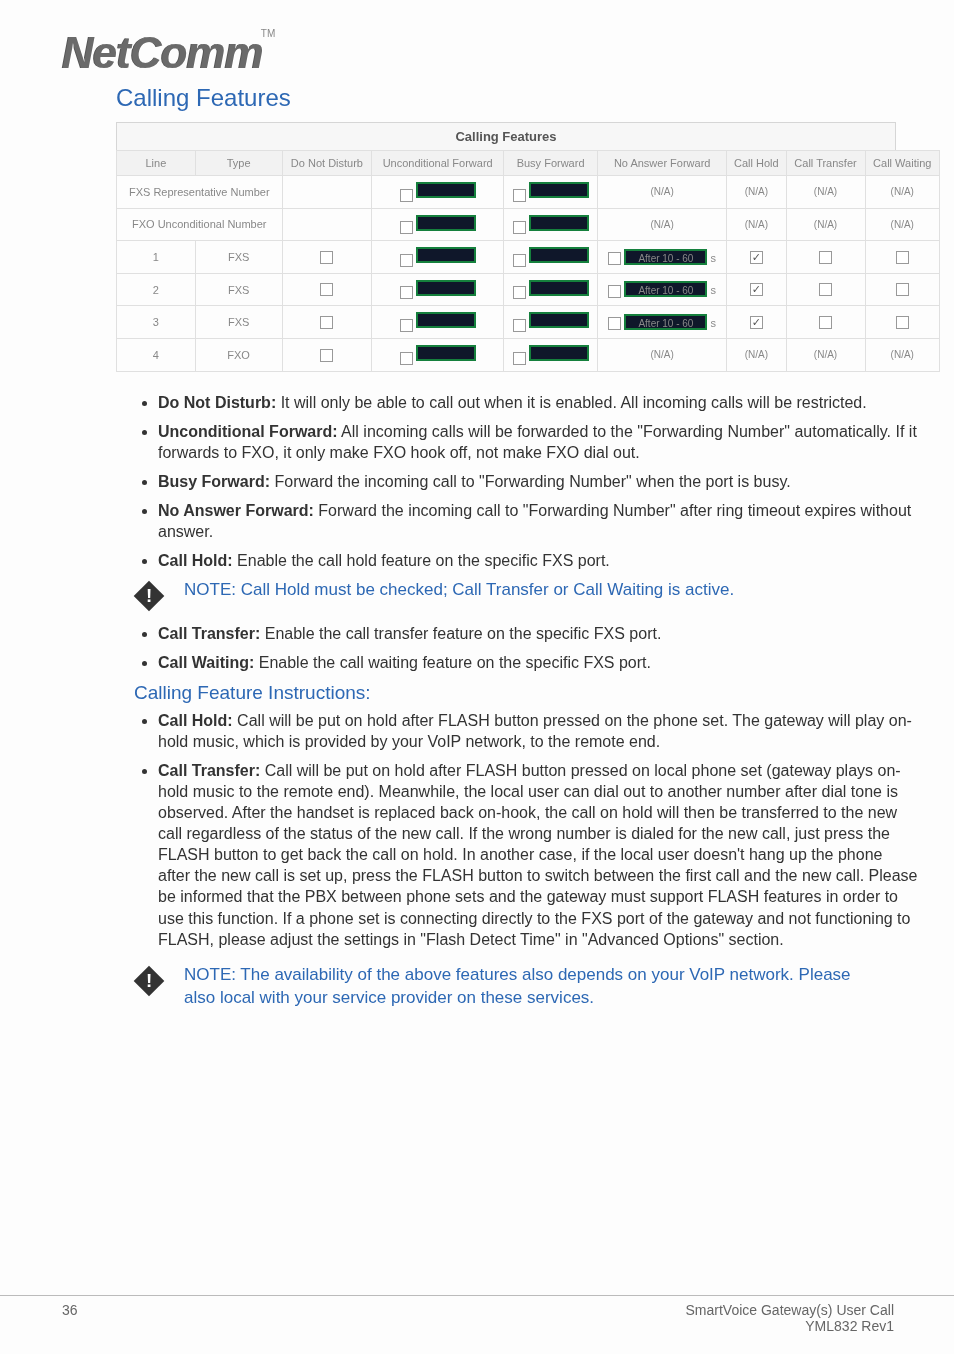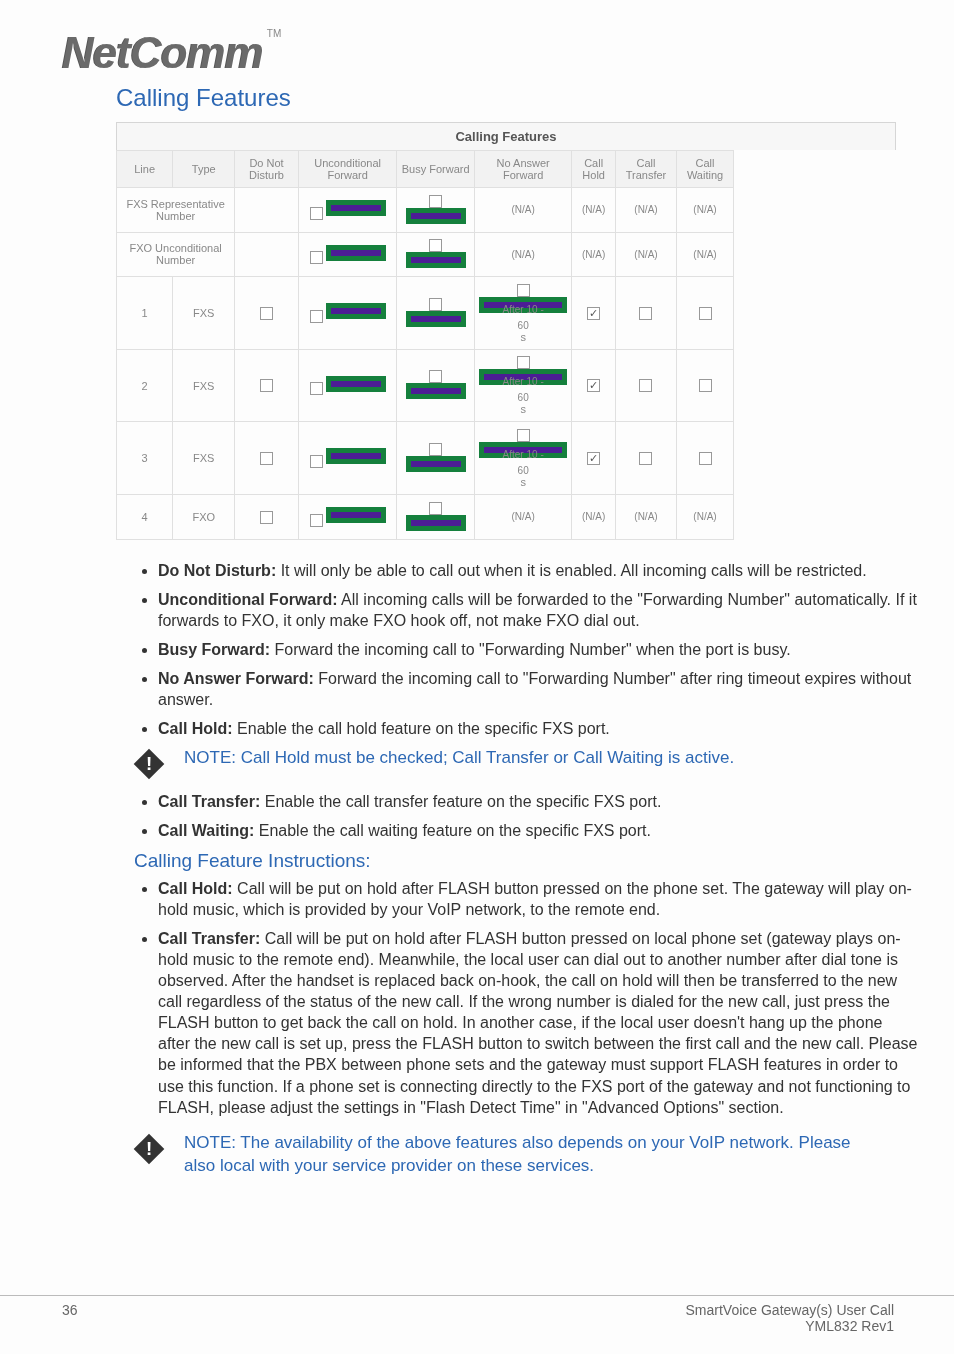--- a/index.html
+++ b/index.html
@@ -1,32 +1,32 @@
 <!DOCTYPE html>
 <html><head>
 <meta charset="utf-8">
 <style>
   * { box-sizing: border-box; margin: 0; padding: 0; }
   html, body { width: 954px; height: 1354px; background: #fdfdfd; font-family: Arial, Helvetica, sans-serif; color: #333; }
   .page { width: 954px; height: 1354px; padding: 28px 62px 0 62px; position: relative; }
 
-  .logo-block { display: flex; align-items: flex-start; gap: 6px; margin-bottom: 2px; }
+  .logo-block { display: flex; align-items: flex-start; margin-bottom: 2px; }
   .logo-text { font-family: "Arial Black", Arial, sans-serif; font-weight: 900; font-style: italic; font-size: 44px; color: #6a6a6a; letter-spacing: -1px; text-shadow: 1px 0 0 #fff, -1px 0 0 #555; }
   .tm { font-size: 10px; color: #888; margin-left: -2px; }
 
   .section-title { color: #2d68b4; font-size: 24px; font-weight: 400; margin: 6px 0 10px 54px; }
 
   
-  .cf-table { margin-left: 54px; width: 618px; border: 1px solid #d6d6d6; border-collapse: collapse; font-size: 11px; color: #888; }
+  .cf-table { margin-left: 54px; width: 824px; border: 1px solid #d6d6d6; border-collapse: collapse; font-size: 11px; color: #888; }
   .cf-table th, .cf-table td { border: 1px solid #e0e0e0; padding: 6px 4px; text-align: center; vertical-align: middle; background: #fdfdfd; }
   .cf-table th { background: #f2f2f2; font-weight: normal; }
   .cf-caption { background: #f7f7f7; border: 1px solid #d6d6d6; border-bottom: none; text-align: center; font-weight: bold; color: #555; padding: 6px 0; margin-left: 54px; width: 780px; font-size: 13px; }
   .chk { display:inline-block; width:13px; height:13px; border:1px solid #999; background:#fff; vertical-align:middle; }
   .chk.on::after { content:"✓"; font-size:11px; color:#555; display:block; line-height:11px; }
-  .inputish { display:inline-block; min-width:60px; height:16px; border:5px solid #15803d; background:#4c1d95; font-size:10px; line-height:16px; padding:0 12px; color:#888; }
+  .inputish { display:inline-block; min-width:60px; height:16px; border:2px solid #15803d; background:#0f172a; font-size:10px; line-height:16px; padding:0 12px; color:#888; }
   .minicell { font-size:10px; color:#888; }
 
   .bullets { margin: 20px 0 0 96px; width: 760px; font-size: 16px; line-height: 1.32; color: #333; }
   .bullets li { margin-bottom: 8px; list-style: disc; }
   .bullets li b { font-weight: bold; }
 
   .note-row { display: flex; align-items: flex-start; gap: 18px; margin: 8px 0 6px 70px; }
   .note-row .icon { flex: 0 0 auto; }
   .note-text { color: #2d68b4; font-size: 17px; line-height: 1.35; max-width: 700px; }
 

